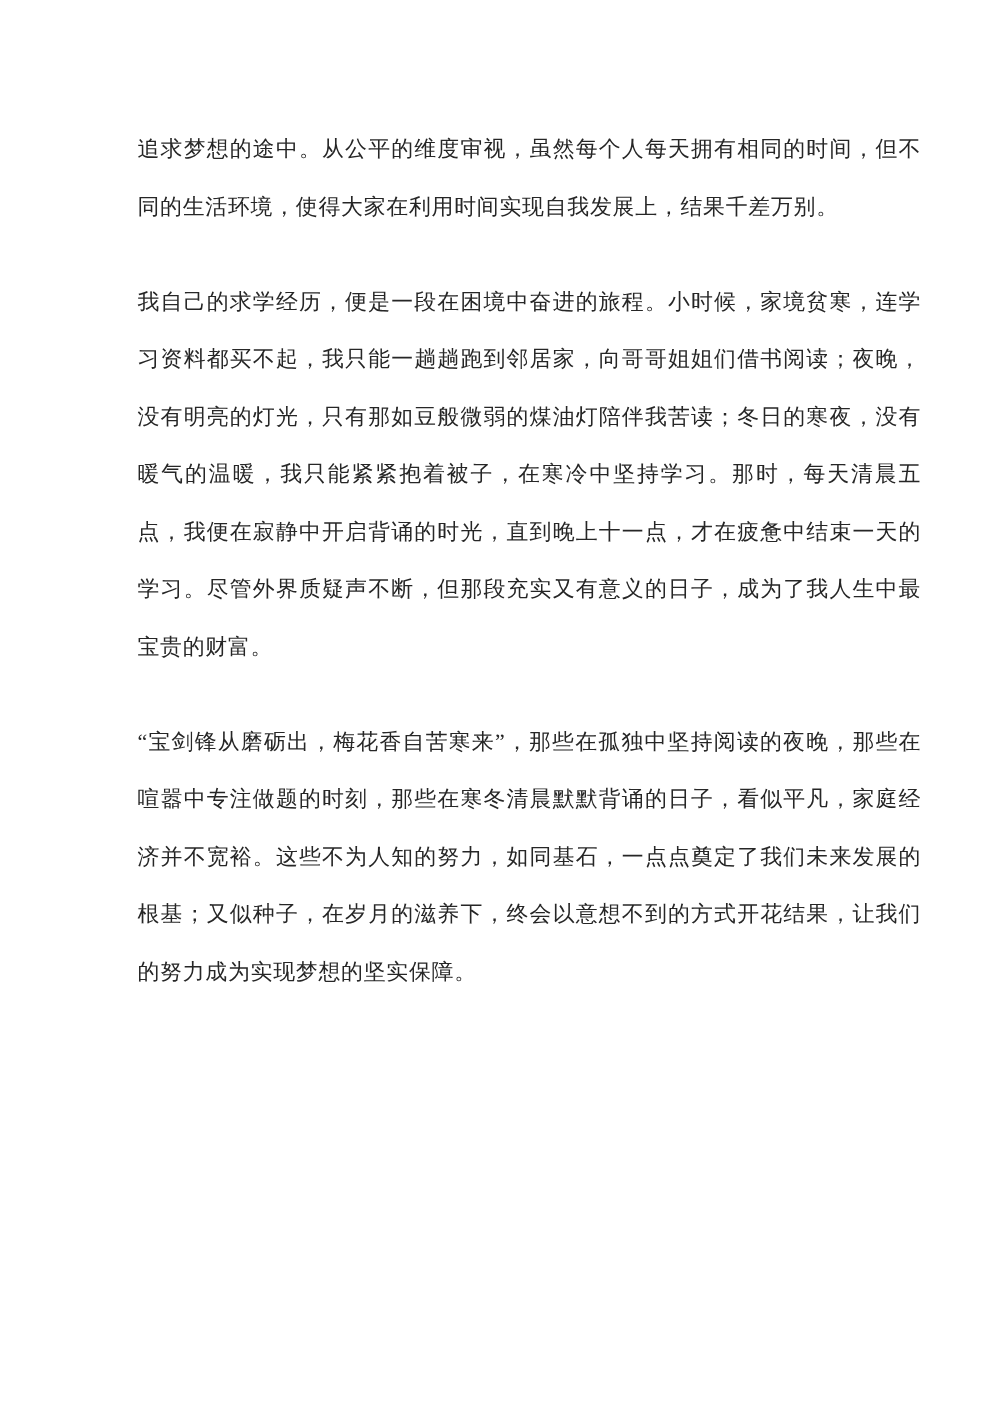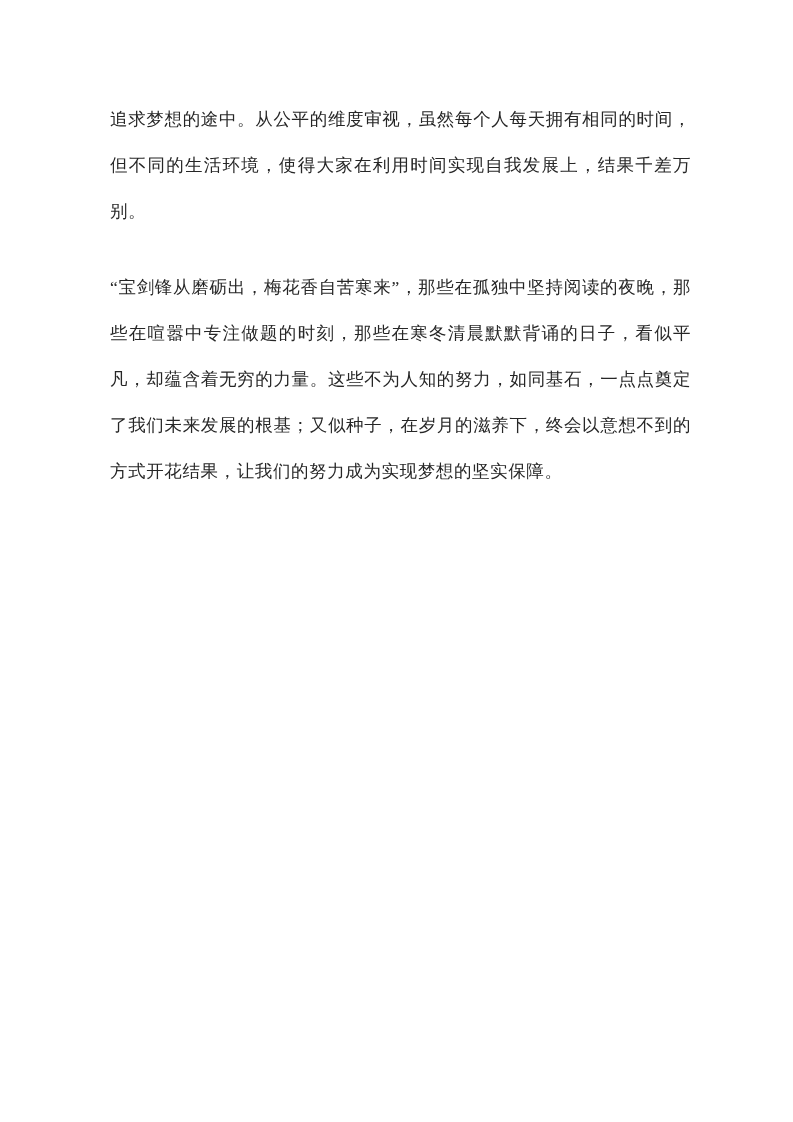--- a/index.html
+++ b/index.html
@@ -12,21 +12,21 @@
     height: 1122px;
     font-family: "Liberation Serif", "DejaVu Serif", serif;
     color: #2b2b2b;
     overflow: hidden;
   }
   .page {
     position: relative;
     box-sizing: border-box;
     width: 793px;
     height: 1028px;
-    padding: 96px 102px 70px 110px;
+    padding: 96px 56px 70px 110px;
     background: #ffffff;
   }
   .doc-body {
     display: block;
   }
   .para {
     font-size: 17.5px;
     line-height: 46px;
     letter-spacing: 0.6px;
     text-align: justify;
@@ -38,15 +38,16 @@
   .para:last-child {
     margin-bottom: 0;
   }
 </style>
 </head>
 <body>
 
 <div class="page">
   <div class="doc-body">
     <p class="para">追求梦想的途中。从公平的维度审视，虽然每个人每天拥有相同的时间，但不同的生活环境，使得大家在利用时间实现自我发展上，结果千差万别。</p>
-    <p class="para">“宝剑锋从磨砺出，梅花香自苦寒来”，那些在孤独中坚持阅读的夜晚，那些在喧嚣中专注做题的时刻，那些在寒冬清晨默默背诵的日子，看似平凡，却蕴含着无穷的力量。这些不为人知的努力，如同基石，一点点奠定了我们未来发展的根基；又似种子，在岁月的滋养下，终会以意想不到的方式开花结果，让我们的努力成为实现梦想的坚实保障。</p>
+    <p class="para">我自己的求学经历，便是一段在困境中奋进的旅程。小时候，家境贫寒，连学习资料都买不起，我只能一趟趟跑到邻居家，向哥哥姐姐们借书阅读；夜晚，没有明亮的灯光，只有那如豆般微弱的煤油灯陪伴我苦读；冬日的寒夜，没有暖气的温暖，我只能紧紧抱着被子，在寒冷中坚持学习。那时，每天清晨五点，我便在寂静中开启背诵的时光，直到晚上十一点，才在疲惫中结束一天的学习。尽管外界质疑声不断，但那段充实又有意义的日子，成为了我人生中最宝贵的财富。</p>
+    <p class="para">“宝剑锋从磨砺出，梅花香自苦寒来”，那些在孤独中坚持阅读的夜晚，那些在喧嚣中专注做题的时刻，那些在寒冬清晨默默背诵的日子，看似平凡，家庭经济并不宽裕。这些不为人知的努力，如同基石，一点点奠定了我们未来发展的根基；又似种子，在岁月的滋养下，终会以意想不到的方式开花结果，让我们的努力成为实现梦想的坚实保障。</p>
   </div>
 </div>
 
 </body></html>

